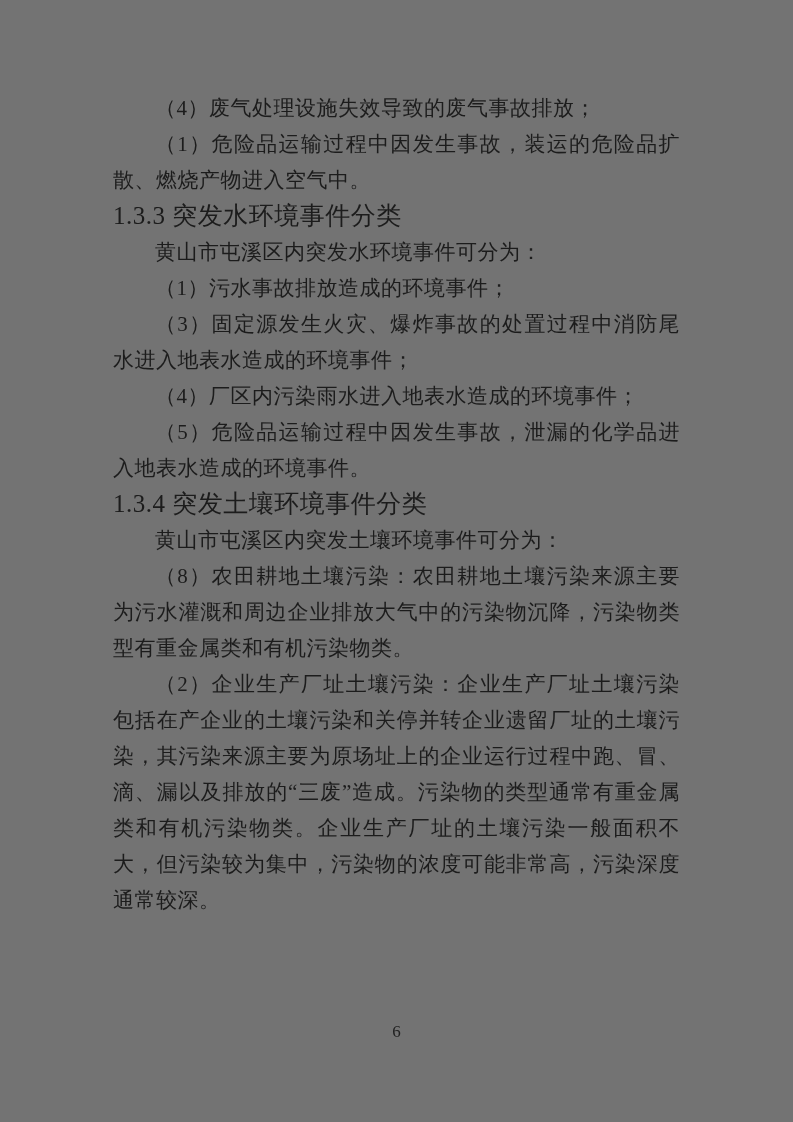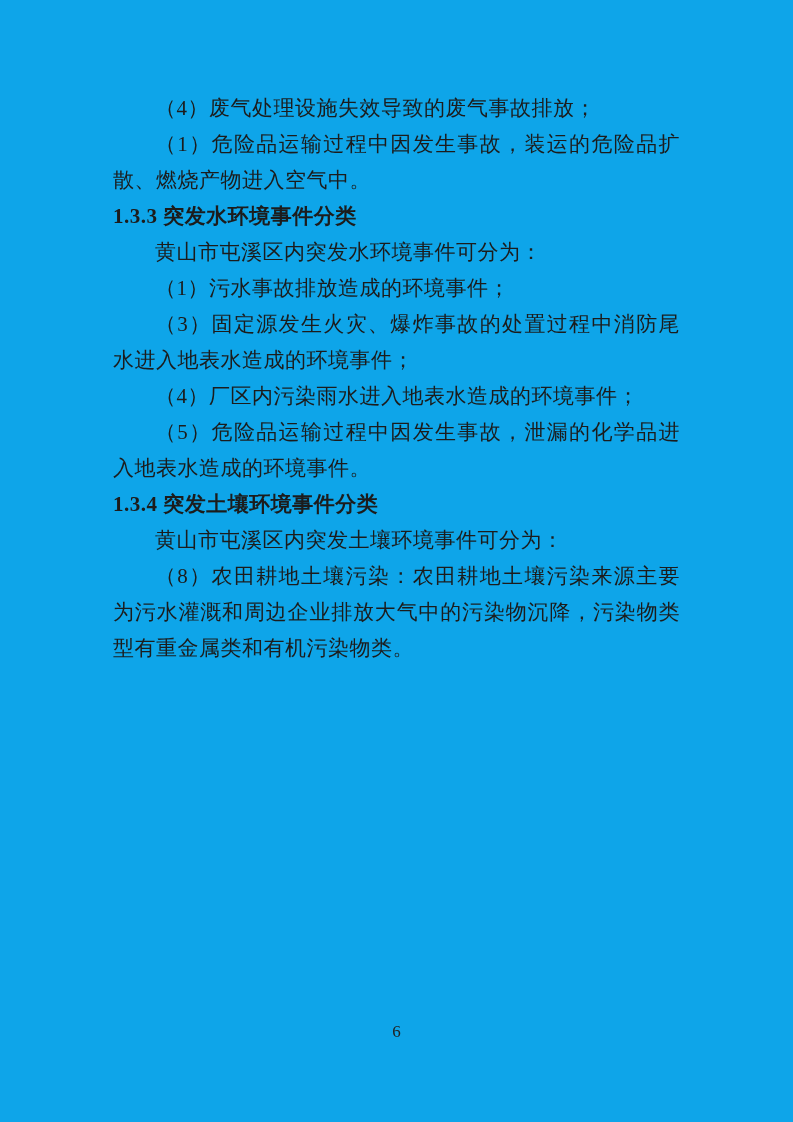--- a/index.html
+++ b/index.html
@@ -5,44 +5,44 @@
   html, body {
     margin: 0;
     padding: 0;
     background: #ffffff;
   }
   .page {
     position: relative;
     width: 793px;
     height: 1122px;
     margin: 0 auto;
-    background: #0ea5e9;
+    background: #737373;
     color: #1c1c1c;
     font-family: "Liberation Serif", "DejaVu Serif", serif;
     overflow: hidden;
   }
   .content {
     position: absolute;
     left: 113px;
     top: 90px;
     width: 567px;
     font-size: 21px;
     line-height: 36px;
     text-align: justify;
   }
   .para {
     margin: 0;
     text-indent: 2em;
     letter-spacing: 0.5px;
   }
   .heading {
     margin: 0;
-    font-size: 21px;
+    font-size: 25px;
     line-height: 36px;
-    font-weight: bold;
+    font-weight: normal;
     text-indent: 0;
     letter-spacing: 0.5px;
   }
   .footer {
     position: absolute;
     left: 0;
     top: 1022px;
     width: 793px;
     text-align: center;
   }
@@ -60,17 +60,18 @@
     <p class="para">（1）危险品运输过程中因发生事故，装运的危险品扩散、燃烧产物进入空气中。</p>
     <h3 class="heading">1.3.3 突发水环境事件分类</h3>
     <p class="para">黄山市屯溪区内突发水环境事件可分为：</p>
     <p class="para">（1）污水事故排放造成的环境事件；</p>
     <p class="para">（3）固定源发生火灾、爆炸事故的处置过程中消防尾水进入地表水造成的环境事件；</p>
     <p class="para">（4）厂区内污染雨水进入地表水造成的环境事件；</p>
     <p class="para">（5）危险品运输过程中因发生事故，泄漏的化学品进入地表水造成的环境事件。</p>
     <h3 class="heading">1.3.4 突发土壤环境事件分类</h3>
     <p class="para">黄山市屯溪区内突发土壤环境事件可分为：</p>
     <p class="para">（8）农田耕地土壤污染：农田耕地土壤污染来源主要为污水灌溉和周边企业排放大气中的污染物沉降，污染物类型有重金属类和有机污染物类。</p>
+    <p class="para">（2）企业生产厂址土壤污染：企业生产厂址土壤污染包括在产企业的土壤污染和关停并转企业遗留厂址的土壤污染，其污染来源主要为原场址上的企业运行过程中跑、冒、滴、漏以及排放的“三废”造成。污染物的类型通常有重金属类和有机污染物类。企业生产厂址的土壤污染一般面积不大，但污染较为集中，污染物的浓度可能非常高，污染深度通常较深。</p>
   </div>
   <div class="footer">
     <span class="page-number">6</span>
   </div>
 </div>
 
 </body></html>

